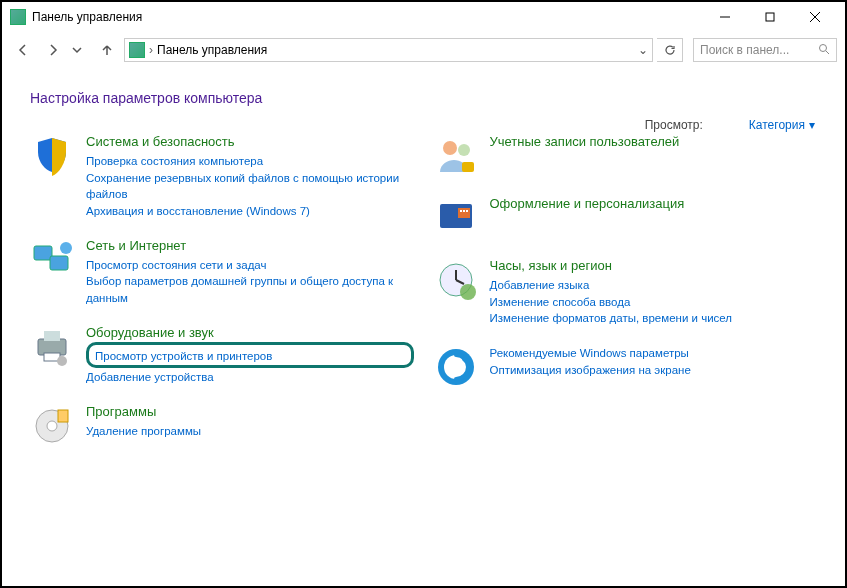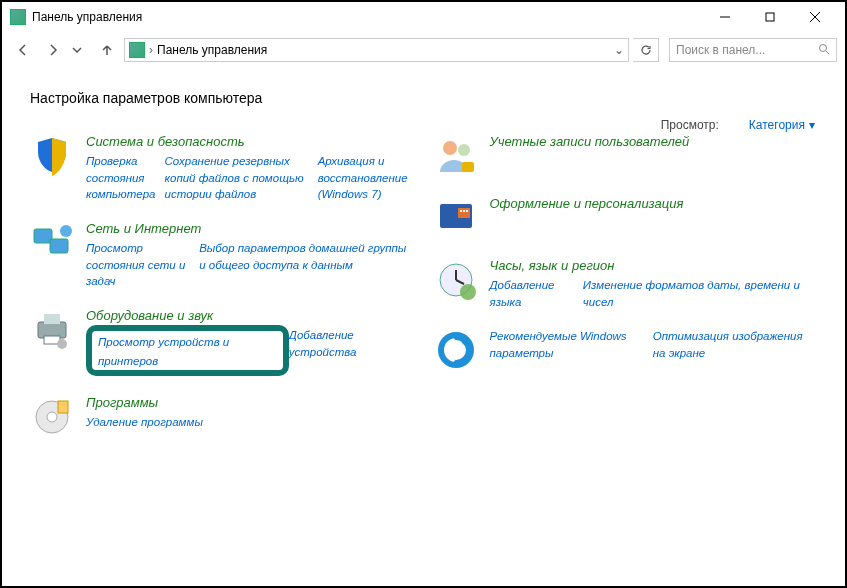--- a/index.html
+++ b/index.html
@@ -12,36 +12,36 @@
 .titlebar .winbtn svg { width: 10px; height: 10px; }
 .navbar { height: 36px; display: flex; align-items: center; padding: 0 8px; gap: 4px; }
 .nav-arrow { width: 26px; height: 26px; display:flex; align-items:center; justify-content:center; color:#555; }
 .nav-arrow svg { width:14px; height:14px; stroke:#555; }
 .chevdown { margin-left:-6px; }
 .path-bar { flex: 1; height: 24px; border: 1px solid #ccc; display: flex; align-items: center; padding: 0 4px; font-size: 12px; gap:4px; background:#fff; }
 .path-bar .icon-ctrl { width: 16px; height: 16px; background: linear-gradient(135deg,#5a9 0%,#3a7 100%); border:1px solid #2a6; }
 .path-bar .pathsep { color:#666; }
 .path-bar .dropbtn { margin-left:auto; color:#555; }
 .refresh-btn { width: 26px; height: 24px; border: 1px solid #ccc; border-left:none; display:flex; align-items:center; justify-content:center; }
-.search-box { width: 168px; height: 24px; border: 1px solid #ccc; display:flex; align-items:center; padding:0 6px; margin-left:6px; font-size:12px; color:#888; gap:6px;}
+.search-box { width: 144px; height: 24px; border: 1px solid #ccc; display:flex; align-items:center; padding:0 6px; margin-left:6px; font-size:12px; color:#888; gap:6px;}
 .search-box .sicon { margin-left:auto; }
 .content { padding: 22px 28px; }
-.heading { color: #000000; font-size: 14px; font-weight: normal; margin-bottom: 0; }
-.topbar-view { position:absolute; right:30px; top:116px; font-size:12px; display:flex; gap:14px; align-items:center;text-align:right;}
+.heading { color: #4c1d95; font-size: 14px; font-weight: normal; margin-bottom: 0; }
+.topbar-view { position:absolute; right:30px; top:116px; font-size:12px; display:flex; gap:30px; align-items:center;text-align:right;}
 .topbar-view .lbl { color:#444;}
 .topbar-view .val { color:#0066cc; cursor:pointer; display:flex; align-items:center; gap:4px;margin-left:16px;}
 .cols { display: flex; gap: 20px; margin-top: 28px; }
 .col { flex: 1; display: flex; flex-direction: column; gap: 18px; }
 .cat { display: flex; gap: 12px; }
 .cat-icon { width: 44px; height: 44px; flex-shrink: 0; }
-.cat-body { flex: 1; font-style: italic; }
+.cat-body { flex: 1; }
 .cat-title { color: #1a7a1a; font-size: 13px; margin-bottom: 4px; cursor:pointer; }
-.cat-links { display: flex; }
+.cat-links { display: flex; flex-direction: column; }
 .cat-link { color: #0066cc; font-size: 11.5px; line-height: 1.45; cursor:pointer; }
-.highlight-box { border: 6px solid #0f766e; border-radius: 10px; padding: 1px 6px; display:inline-block; margin-top:-2px; margin-bottom:1px; }
+.highlight-box { border: 3px solid #0f766e; border-radius: 10px; padding: 1px 6px; display:inline-block; margin-top:-2px; margin-bottom:1px; }
 </style>
 </head>
 <body>
 
 <div class="titlebar">
   <div class="icon-ctrl"></div>
   <div class="title">Панель управления</div>
   <div class="winbtns">
     <div class="winbtn">
         <svg viewBox="0 0 10 10">
@@ -210,20 +210,21 @@
         <div class="cat-icon"><svg viewBox="0 0 44 44">
               <circle cx="22" cy="22" r="16" fill="#eef" stroke="#5a8"></circle>
               <line x1="22" y1="22" x2="22" y2="12" stroke="#333" stroke-width="2"></line>
               <line x1="22" y1="22" x2="30" y2="26" stroke="#333" stroke-width="2"></line>
               <circle cx="34" cy="34" r="8" fill="#6ab04c" opacity="0.8"></circle>
             </svg></div>
         <div class="cat-body">
           <div class="cat-title">Часы, язык и регион</div>
           <div class="cat-links">
             <span class="cat-link">Добавление языка</span>
+            <span class="cat-link">Изменение способа ввода</span>
             <span class="cat-link">Изменение форматов даты, времени и чисел</span>
           </div>
         </div>
       </div>
 
       <div class="cat">
         <div class="cat-icon"><svg viewBox="0 0 44 44">
               <circle cx="22" cy="22" r="18" fill="#1e90d8"></circle>
               <circle cx="22" cy="22" r="12" fill="#fff"></circle>
               <path d="M22 10 a12 12 0 0 1 0 24" fill="none" stroke="#1e90d8" stroke-width="4" stroke-linecap="round"></path>

